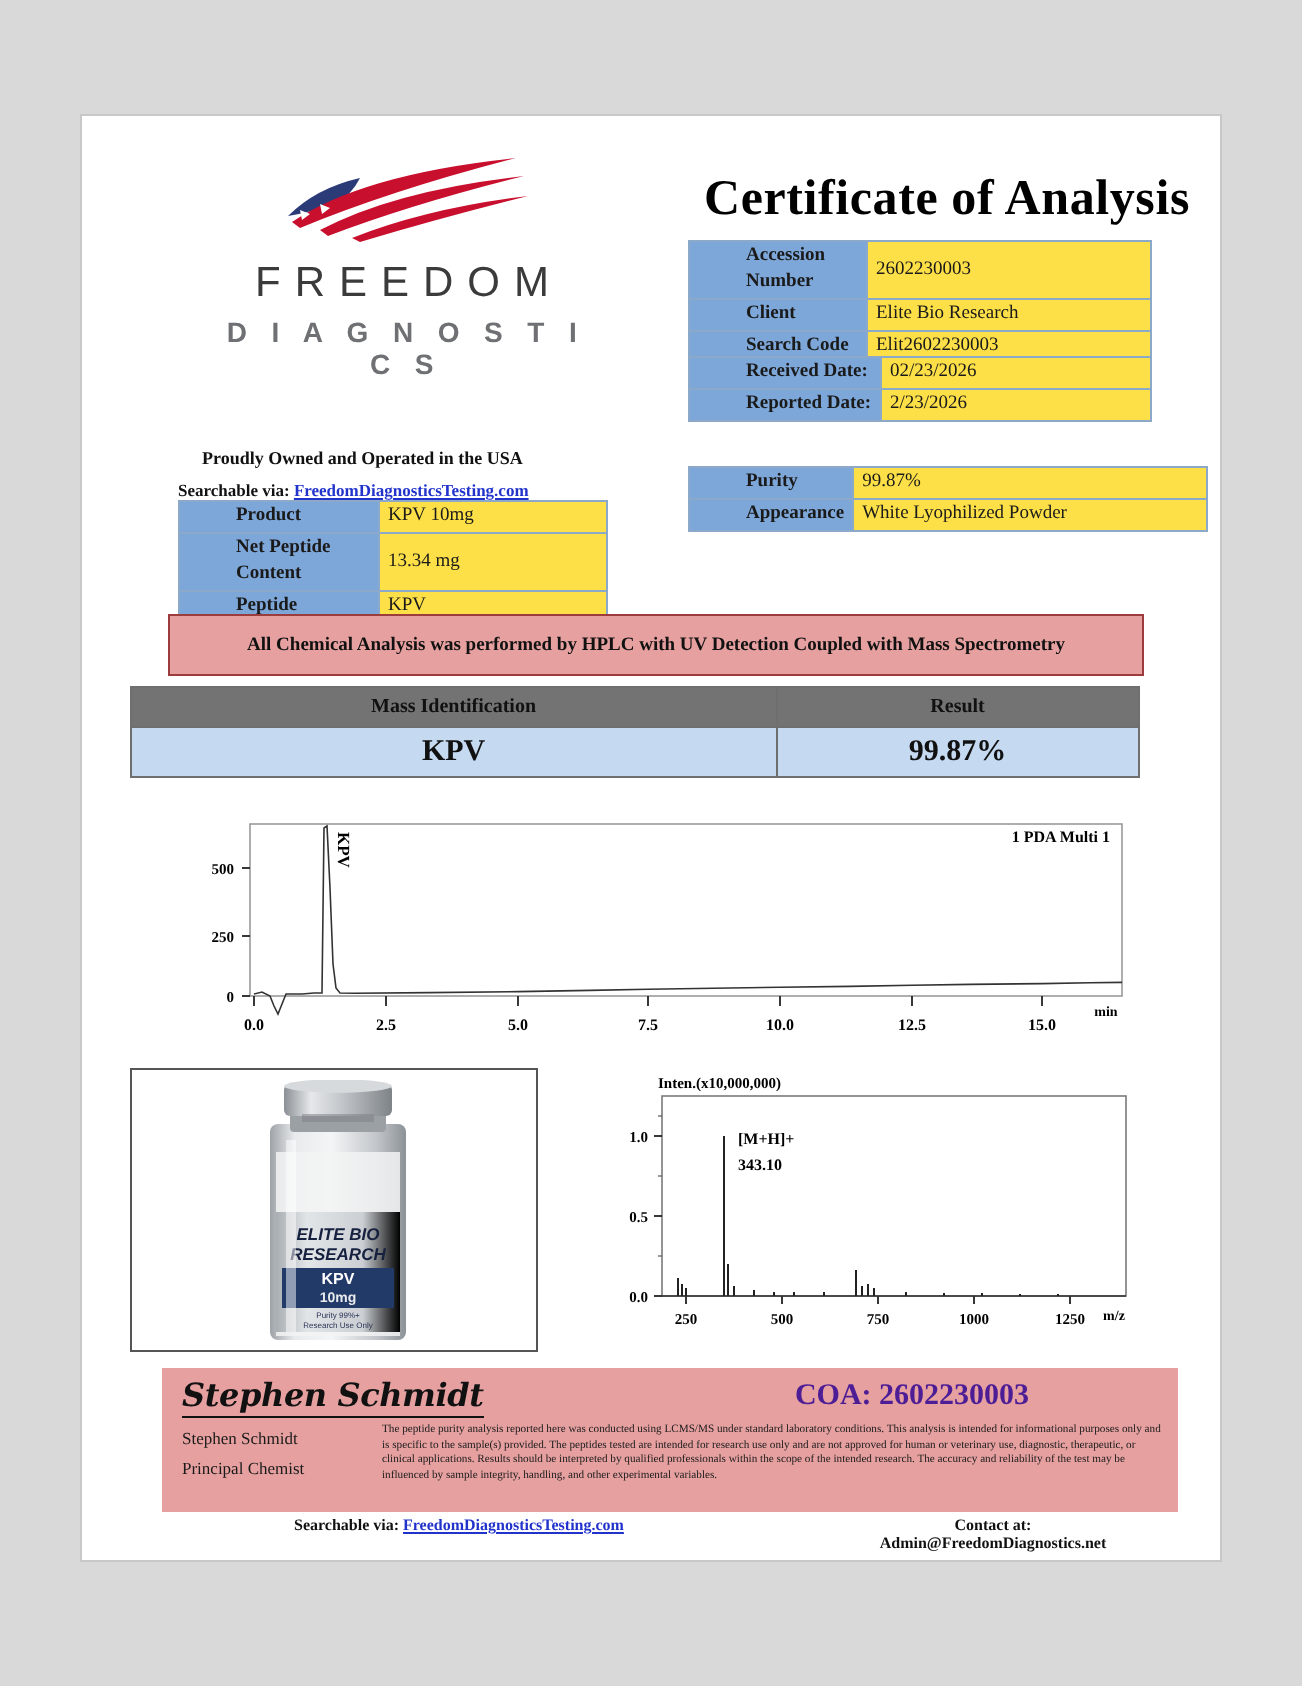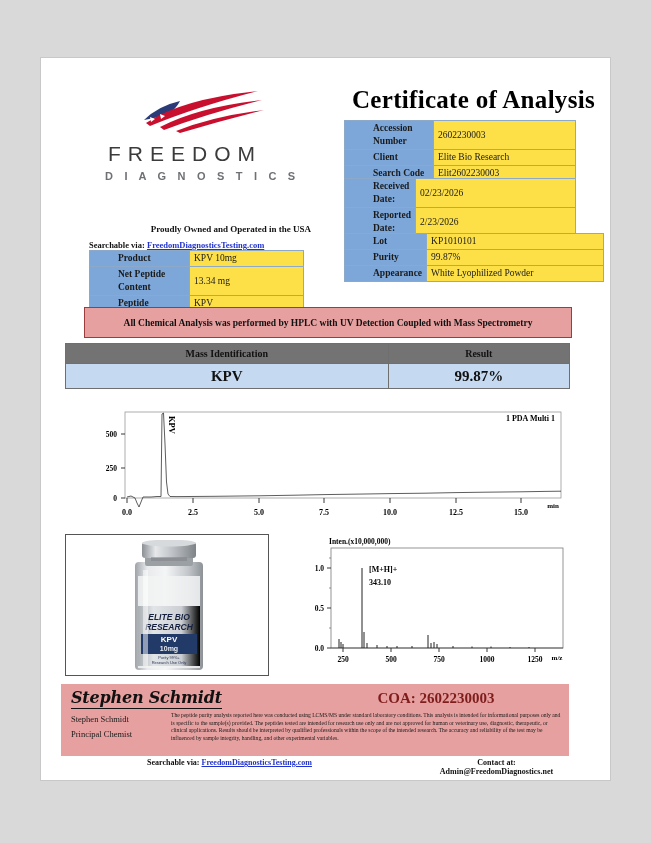--- a/index.html
+++ b/index.html
@@ -13,34 +13,34 @@
   .page {
     position:absolute; left:40px; top:57px;
     width:571px; height:724px;
     background:#ffffff;
     border:1px solid #c8c8c8;
   }
   .inner { position:absolute; left:0; top:0; width:100%; height:100%; }
 
   
   .hdr { position:absolute; left:0; top:0; width:100%; height:250px; }
-  .logo-wrap { position:absolute; left:60px; top:32px; width:200px; text-align:left; }
+  .logo-wrap { position:absolute; left:60px; top:20px; width:200px; text-align:center; }
   .flag { width:130px; height:46px; margin:0 auto; display:block; }
   .brand {
     font-family:"Liberation Sans", sans-serif;
     font-size:21px; letter-spacing:7px; color:#3b3b3b;
     font-weight:400; margin-top:6px; padding-left:7px;
   }
   .brand-sub {
     font-family:"Liberation Sans", sans-serif;
-    font-size:11px; letter-spacing:4.2px; color:#6f7074;
+    font-size:14px; letter-spacing:4.2px; color:#6f7074;
     font-weight:700; margin-top:4px; padding-left:4px;
   }
   .usa {
-    position:absolute; left:60px; top:166px; width:210px; text-align:right;
+    position:absolute; left:60px; top:166px; width:210px; text-align:left;
     font-size:9px; font-weight:bold; color:#111;
   }
   .search-line {
     position:absolute; left:48px; top:182px;
     font-size:8.5px; font-weight:bold; color:#111;
   }
   .search-line a { color:#2233cc; }
   .coa-title {
     position:absolute; left:300px; top:28px; width:265px;
     text-align:center; font-size:25px; font-weight:bold;
@@ -49,21 +49,21 @@
 
   
   table.bt { border-collapse:collapse; font-size:9.5px; }
   table.bt td { border:1px solid #8da9c9; padding:1px 4px; height:14px; line-height:13px; }
   table.bt td.k { background:#7da7d9; font-weight:bold; color:#1a1a1a;padding-left:28px; }
   table.bt td.v { background:#fde047; color:#1a1a1a; }
 
   #tbl-accession { position:absolute; left:303px; top:62px; width:232px; }
   #tbl-accession td.k { width:89px; }
   #tbl-dates { position:absolute; left:303px; top:120px; width:232px; }
-  #tbl-dates td.k { width:71px; }
+  #tbl-dates td.k { width:96px; }
   #tbl-lot { position:absolute; left:303px; top:175px; width:260px; }
   #tbl-lot td.k { width:68px; }
   #tbl-product { position:absolute; left:48px; top:192px; width:215px; }
   #tbl-product td.k { width:100px; }
 
   
   .banner {
     position:absolute; left:43px; top:249px; width:488px; height:31px;
     background:#e6a0a0; border:1px solid #9c3c3c;
     display:flex; align-items:center; justify-content:center;
@@ -94,41 +94,41 @@
   .vial-box {
     position:absolute; left:24px; top:476px; width:204px; height:142px;
     border:1px solid #555; background:#fff; overflow:hidden;
   }
 
   
   .vial { position:absolute; left:63px; top:5px; width:80px; height:132px; }
 
   
   .sigblock {
-    position:absolute; left:20px; top:626px; width:508px; height:72px;
+    position:absolute; left:40px; top:626px; width:508px; height:72px;
     background:#e6a0a0;
   }
   .sig {
     position:absolute; left:10px; top:4px;
     font-family:"DejaVu Serif", serif;
     font-style:italic; font-size:16px; font-weight:bold; color:#111;
     border-bottom:1.5px solid #111; padding-bottom:1px;
     letter-spacing:-.2px;
   }
   .sig-name {
     position:absolute; left:10px; top:30px;
     font-size:8.5px; color:#1a1a1a;
   }
   .sig-role {
     position:absolute; left:10px; top:45px;
     font-size:8.5px; color:#1a1a1a;
   }
   .coa-num {
     position:absolute; left:250px; top:6px; width:250px;
-    text-align:center; font-size:15px; font-weight:bold; color:#7f1d1d;
+    text-align:center; font-size:15px; font-weight:bold; color:#4c1d95;
   }
   .disclaimer {
     position:absolute; left:110px; top:28px; width:390px;
     font-size:5.6px; line-height:7.6px; color:#1a1a1a; text-align:left;
   }
   .botbar {
     position:absolute; left:24px; top:700px; width:508px;
     font-size:8px; font-weight:bold; color:#111;
   }
   .botbar .l { position:absolute; left:82px; top:0; }
@@ -192,24 +192,20 @@
       </tr>
       <tr>
         <td class="k">Reported Date:</td>
         <td class="v">2/23/2026</td>
       </tr>
     </tbody>
         </table>
 
     <table class="bt" id="tbl-lot">
           <tbody>
-      <tr>
-        <td class="k">Lot</td>
-        <td class="v">KP1010101</td>
-      </tr>
       <tr>
         <td class="k">Purity</td>
         <td class="v">99.87%</td>
       </tr>
       <tr>
         <td class="k">Appearance</td>
         <td class="v">White Lyophilized Powder</td>
       </tr>
     </tbody>
         </table>

